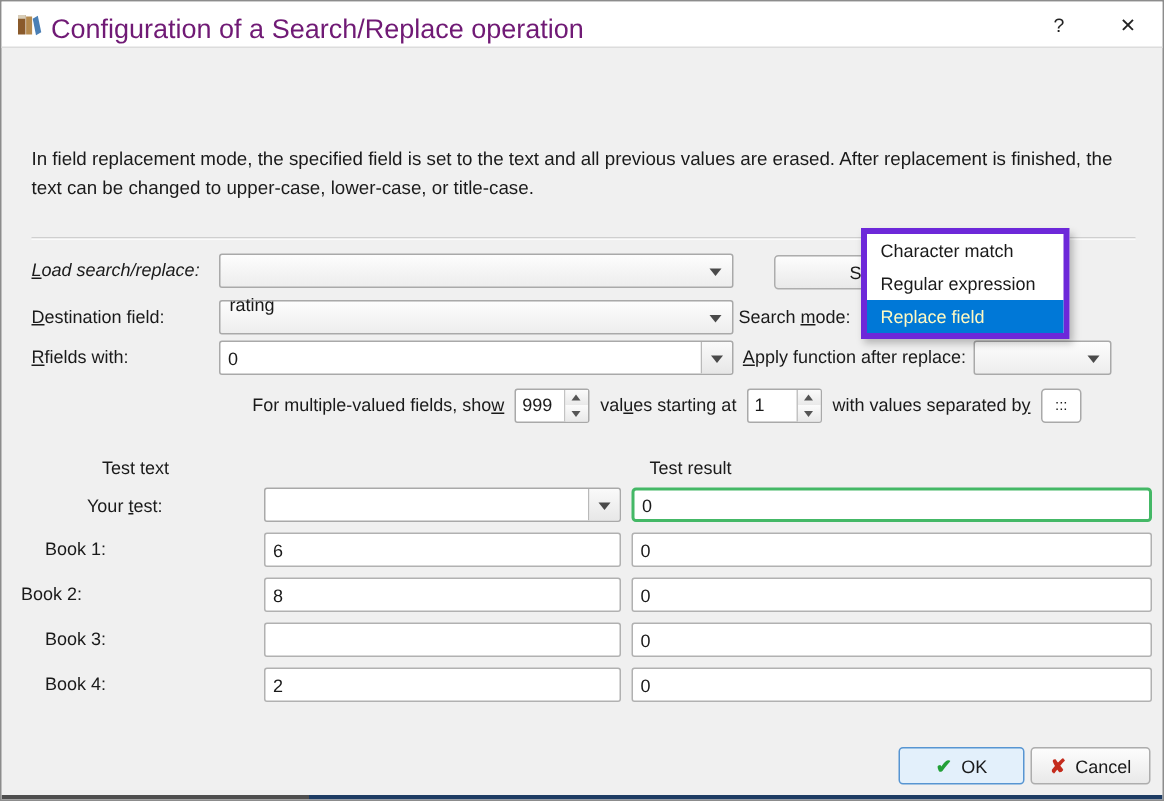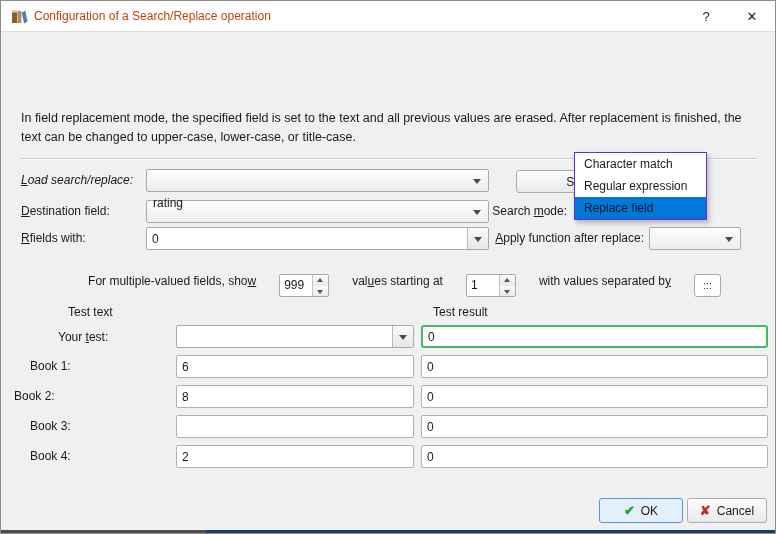--- a/index.html
+++ b/index.html
@@ -1,20 +1,20 @@
 <!DOCTYPE html>
 <html><head>
 <meta charset="utf-8">
 <style>
   html,body{margin:0;padding:0;background:#f0f0f0;font-family:"Liberation Sans",sans-serif;}
   .window{position:relative;width:774px;height:532px;border:1px solid #8c8c8c;background:#f0f0f0;overflow:hidden;}
   
   .titlebar{position:absolute;left:0;top:0;width:100%;height:30px;background:#ffffff;border-bottom:1px solid #dcdcdc;}
   .title-icon{position:absolute;left:10px;top:7px;width:17px;height:17px;}
-  .title-text{position:absolute;left:33px;top:8px;font-size:12px;color:#c2410c;white-space:nowrap;}
+  .title-text{position:absolute;left:33px;top:8px;font-size:18px;color:#701a75;white-space:nowrap;}
   .cap-btn{position:absolute;top:0;width:46px;height:30px;display:flex;align-items:center;justify-content:center;font-size:13px;color:#222;cursor:default;}
   .cap-help{right:46px;}
   .cap-close{right:0;}
   
   .para{position:absolute;left:20px;width:740px;font-size:12.5px;line-height:19px;color:#1a1a1a;}
   .para b{font-weight:bold;}
   
   .sep{position:absolute;left:20px;top:157px;width:736px;height:0;border-top:1px solid #cfcfcf;border-bottom:1px solid #fbfbfb;}
   
   .lbl{position:absolute;font-size:12px;color:#1a1a1a;white-space:nowrap;}
@@ -30,28 +30,28 @@
   .tfield{position:absolute;height:23px;box-sizing:border-box;border:1px solid #b1b1b1;border-radius:2px;background:#fff;
           font-size:12px;font-family:inherit;padding:0 5px;outline:0;color:#1a1a1a;}
   .tfield.green{border:2px solid #44b866;border-radius:3px;}
   
   .spin{display:flex;height:23px;box-sizing:border-box;border:1px solid #a9a9a9;border-radius:2px;background:#fff;}
   .spin .val{width:28px;font-size:12px;padding:3px 0 0 4px;color:#1a1a1a;}
   .spin .btns{width:15px;border-left:1px solid #c3c3c3;display:flex;flex-direction:column;}
   .spin .btns>div{flex:1;background:linear-gradient(#fbfbfb,#e9e9e9);position:relative;}
   .spin .up::after{content:"";position:absolute;left:4px;top:3px;border-left:3px solid transparent;border-right:3px solid transparent;border-bottom:4px solid #555;}
   .spin .dn::after{content:"";position:absolute;left:4px;top:4px;border-left:3px solid transparent;border-right:3px solid transparent;border-top:4px solid #555;}
-  .multirow{position:absolute;right:54px;top:273px;height:24px;display:flex;align-items:flex-start;gap:23px;}
+  .multirow{position:absolute;right:54px;top:257px;height:24px;display:flex;align-items:center;gap:7px;}
   .sepfield{width:27px;height:23px;box-sizing:border-box;border:1px solid #a9a9a9;border-radius:3px;background:#fff;
             font-size:10px;font-family:inherit;text-align:center;outline:0;padding:0;color:#1a1a1a;}
   
-  .menu{position:absolute;left:573px;top:151px;width:131px;background:#ffffff;border:1px solid #6d28d9;
+  .menu{position:absolute;left:573px;top:151px;width:131px;background:#ffffff;border:4px solid #6d28d9;
         box-shadow:2px 3px 5px rgba(0,0,0,0.25);z-index:20;}
   .menu-item{height:22px;line-height:22px;padding-left:9px;font-size:12px;color:#1a1a1a;white-space:nowrap;}
-  .menu-item.selected{background:#0078d7;color:#0f172a;}
+  .menu-item.selected{background:#0078d7;color:#fef9c3;}
   
   .btn{position:absolute;box-sizing:border-box;border:1px solid #adadad;border-radius:3px;
        background:linear-gradient(#fdfdfd,#e9e9e9);font-size:12px;color:#1a1a1a;
        display:flex;align-items:center;justify-content:center;cursor:default;}
   .btn-ok{background:#e3f0fb;border-color:#5795d2;}
   .btn .ic{margin-right:6px;font-weight:bold;font-size:13px;}
   .ic-check{color:#22a037;}
   .ic-x{color:#c42b1c;}
   
   .bottomstrip{position:absolute;left:0;bottom:0;width:100%;height:3px;
@@ -67,21 +67,21 @@
       <rect x="1" y="2" width="5" height="13" fill="#8a5a2b"></rect>
       <rect x="1" y="2" width="5" height="2.5" fill="#d8cdb8"></rect>
       <rect x="6.4" y="3" width="4" height="12" fill="#b58a4e"></rect>
       <polygon points="10.8,4.5 14.2,2.5 16.5,13.5 13,15.5" fill="#4a7fb5"></polygon>
     </svg>
     <div class="title-text">Configuration of a Search/Replace operation</div>
     <div class="cap-btn cap-help">?</div>
     <div class="cap-btn cap-close">✕</div>
   </div>
 
-  <div class="para" style="top:108px;">In field replacement mode, the specified field is set to the text and all previous values are erased. After replacement is finished, the text can be changed to upper-case, lower-case, or title-case.</div>
+  <div class="para" style="top:96px;">In field replacement mode, the specified field is set to the text and all previous values are erased. After replacement is finished, the text can be changed to upper-case, lower-case, or title-case.</div>
 
   <div class="sep"></div>
 
   <div class="lbl" style="left:20px;top:172px;font-style:italic;"><span></span><u>L</u><span>oad search/replace:</span></div>
   <div class="combo" style="left:145px;top:168px;width:343px;">
     <span></span>
     <span class="arr"></span>
   </div>
   <div class="btn" style="left:515px;top:169px;width:90px;height:23px;z-index:5;padding-left:38px;">
       <span><span>Sa</span><u>v</u><span>e</span></span>

